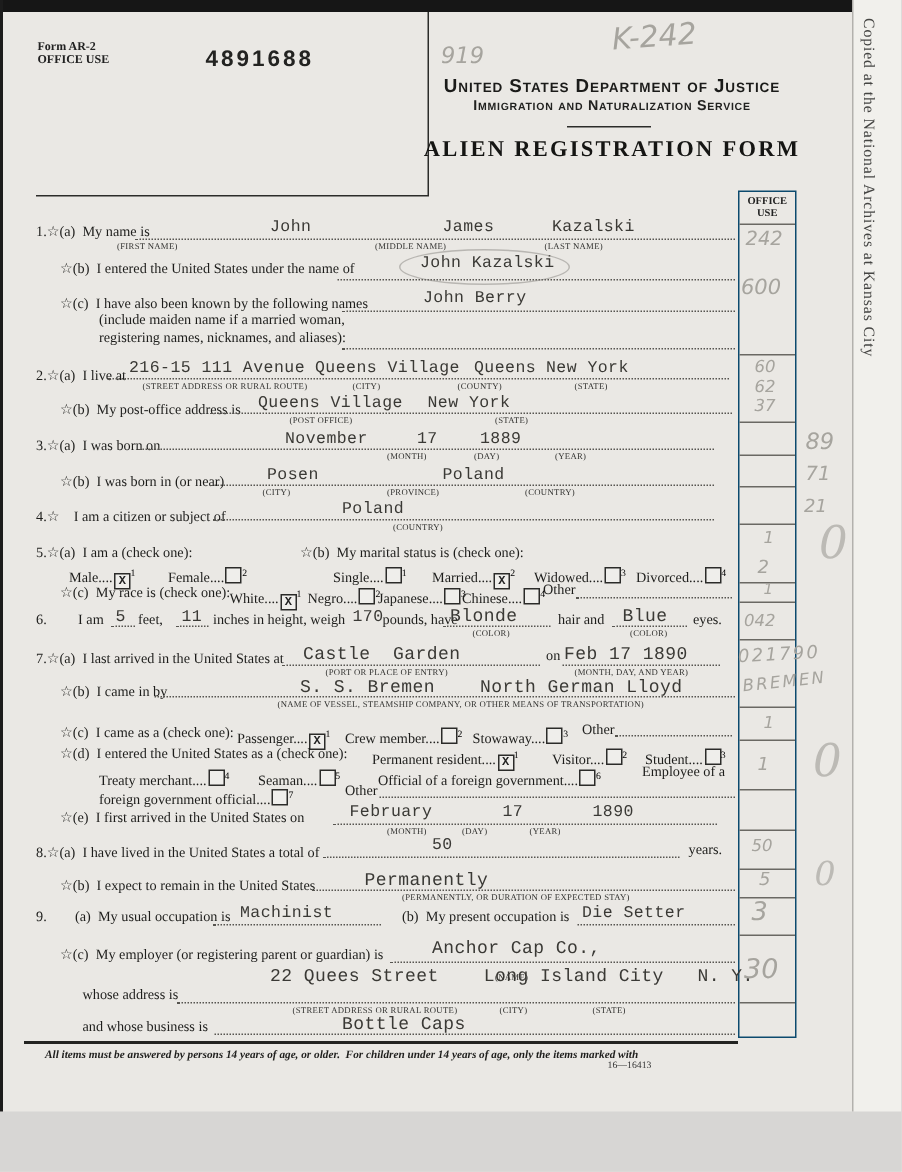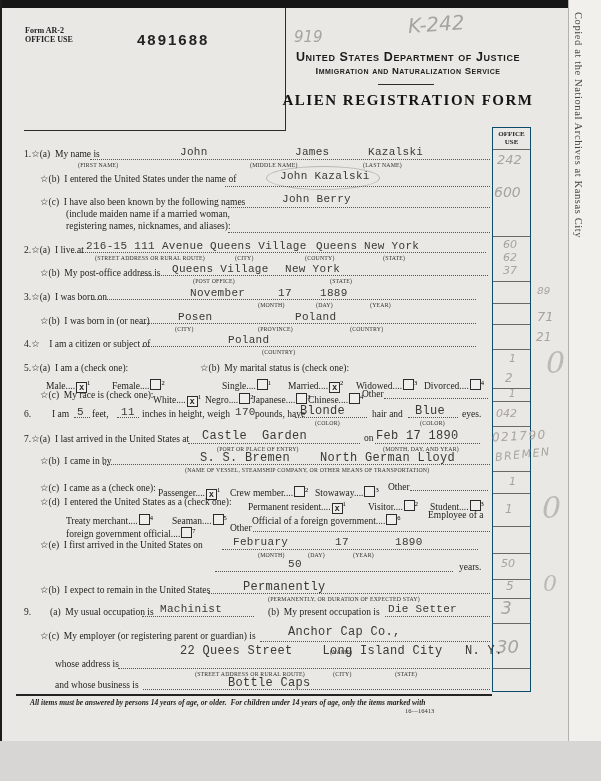--- a/index.html
+++ b/index.html
@@ -90,21 +90,21 @@
   <span class="a hw" style="left:505px;top:371px;font-size:12px;">2</span>
   <span class="a hw" style="left:509px;top:388px;font-size:10px;">1</span>
   <span class="a hw" style="left:496px;top:407px;font-size:11px;">042</span>
   <span class="a hw" style="left:509px;top:475px;font-size:11px;">1</span>
   <span class="a hw" style="left:505px;top:502px;font-size:12px;">1</span>
   <span class="a hw" style="left:501px;top:557px;font-size:11px;">50</span>
   <span class="a hw" style="left:506px;top:579px;font-size:12px;">5</span>
   <span class="a hw" style="left:501px;top:598px;font-size:17px;">3</span>
   <span class="a hw" style="left:496px;top:636px;font-size:18px;">30</span>
 
-  <span class="a hw" style="left:537px;top:285px;font-size:11px;font-family:Liberation Mono, monospace;">89</span>
+  <span class="a hw" style="left:537px;top:285px;font-size:15px;">89</span>
   <span class="a hw" style="left:537px;top:309px;font-size:13px;">71</span>
   <span class="a hw" style="left:536px;top:330px;font-size:12px;">21</span>
   <span class="a hw big0" style="left:546px;top:345px;font-size:30px;">0</span>
   <span class="a hw" style="left:492px;top:429px;font-size:12px;letter-spacing:1.5px;transform:rotate(-3deg);">021790</span>
   <span class="a hw" style="left:495px;top:448px;font-size:11px;letter-spacing:1.5px;transform:rotate(-6deg);">BREMEN</span>
   <span class="a hw big0" style="left:542px;top:490px;font-size:30px;">0</span>
   <span class="a hw big0" style="left:543px;top:571px;font-size:22px;">0</span>
 
   <span class="a lbl" style="left:24px;top:148px;">1.☆(a)  My name is</span>
   <div class="a dot" style="left:90px;top:158px;width:400px;"></div>
@@ -237,20 +237,21 @@
 
   <span class="a lbl" style="left:40px;top:539px;">☆(e)  I first arrived in the United States on</span>
   <div class="a dot" style="left:222px;top:548px;width:256px;"></div>
   <span class="a typed" style="left:233px;top:536px;">February</span>
   <span class="a typed" style="left:335px;top:536px;">17</span>
   <span class="a typed" style="left:395px;top:536px;">1890</span>
   <span class="a sub" style="left:258px;top:552px;">(MONTH)</span>
   <span class="a sub" style="left:308px;top:552px;">(DAY)</span>
   <span class="a sub" style="left:353px;top:552px;">(YEAR)</span>
 
+  <span class="a lbl" style="left:24px;top:562px;">8.☆(a)  I have lived in the United States a total of</span>
   <div class="a dot" style="left:215px;top:570px;width:238px;"></div>
   <span class="a typed" style="left:288px;top:558px;">50</span>
   <span class="a lbl" style="left:459px;top:562px;">years.</span>
 
   <span class="a lbl" style="left:40px;top:584px;">☆(b)  I expect to remain in the United States</span>
   <div class="a dot" style="left:208px;top:592px;width:282px;"></div>
   <span class="a typed big" style="left:243px;top:580px;">Permanently</span>
   <span class="a sub" style="left:268px;top:596px;">(PERMANENTLY, OR DURATION OF EXPECTED STAY)</span>
 
   <span class="a lbl" style="left:24px;top:607px;">9.</span>

